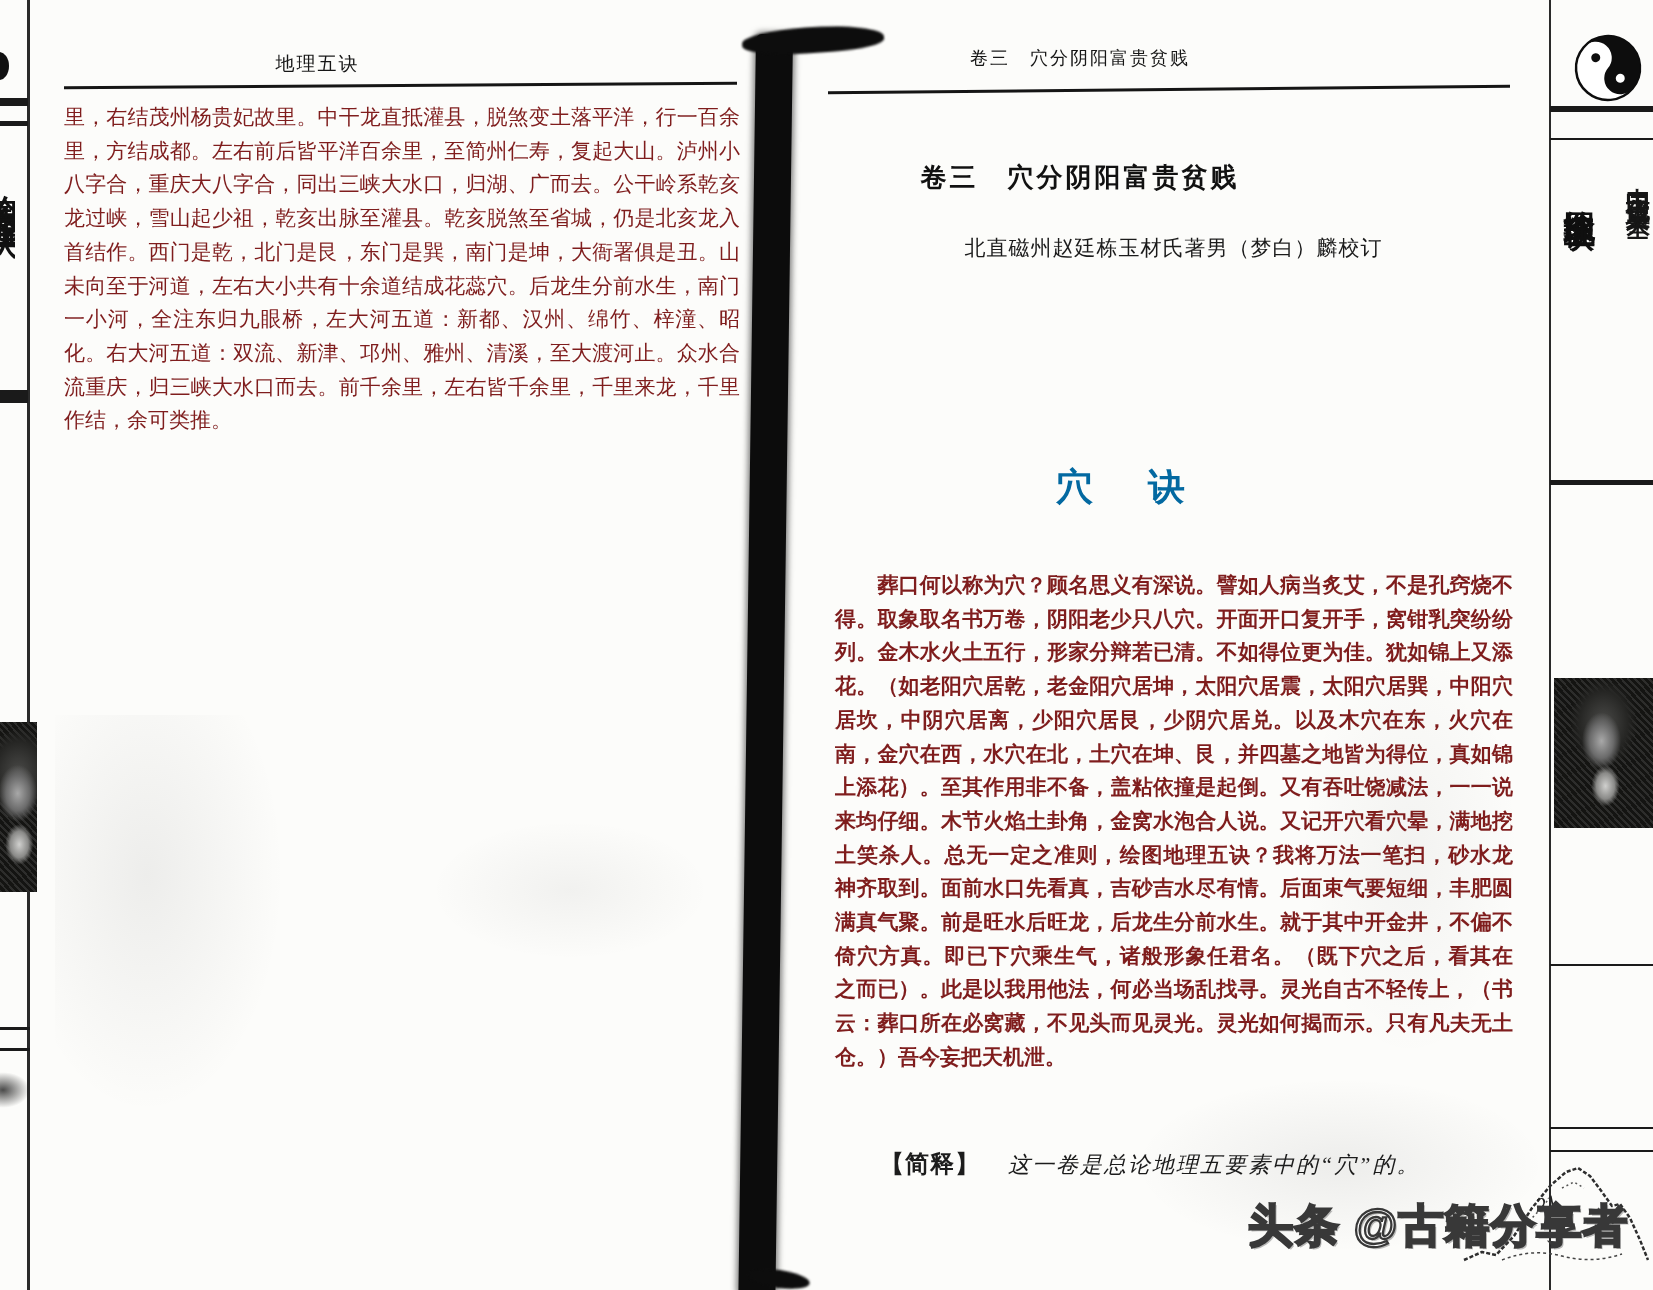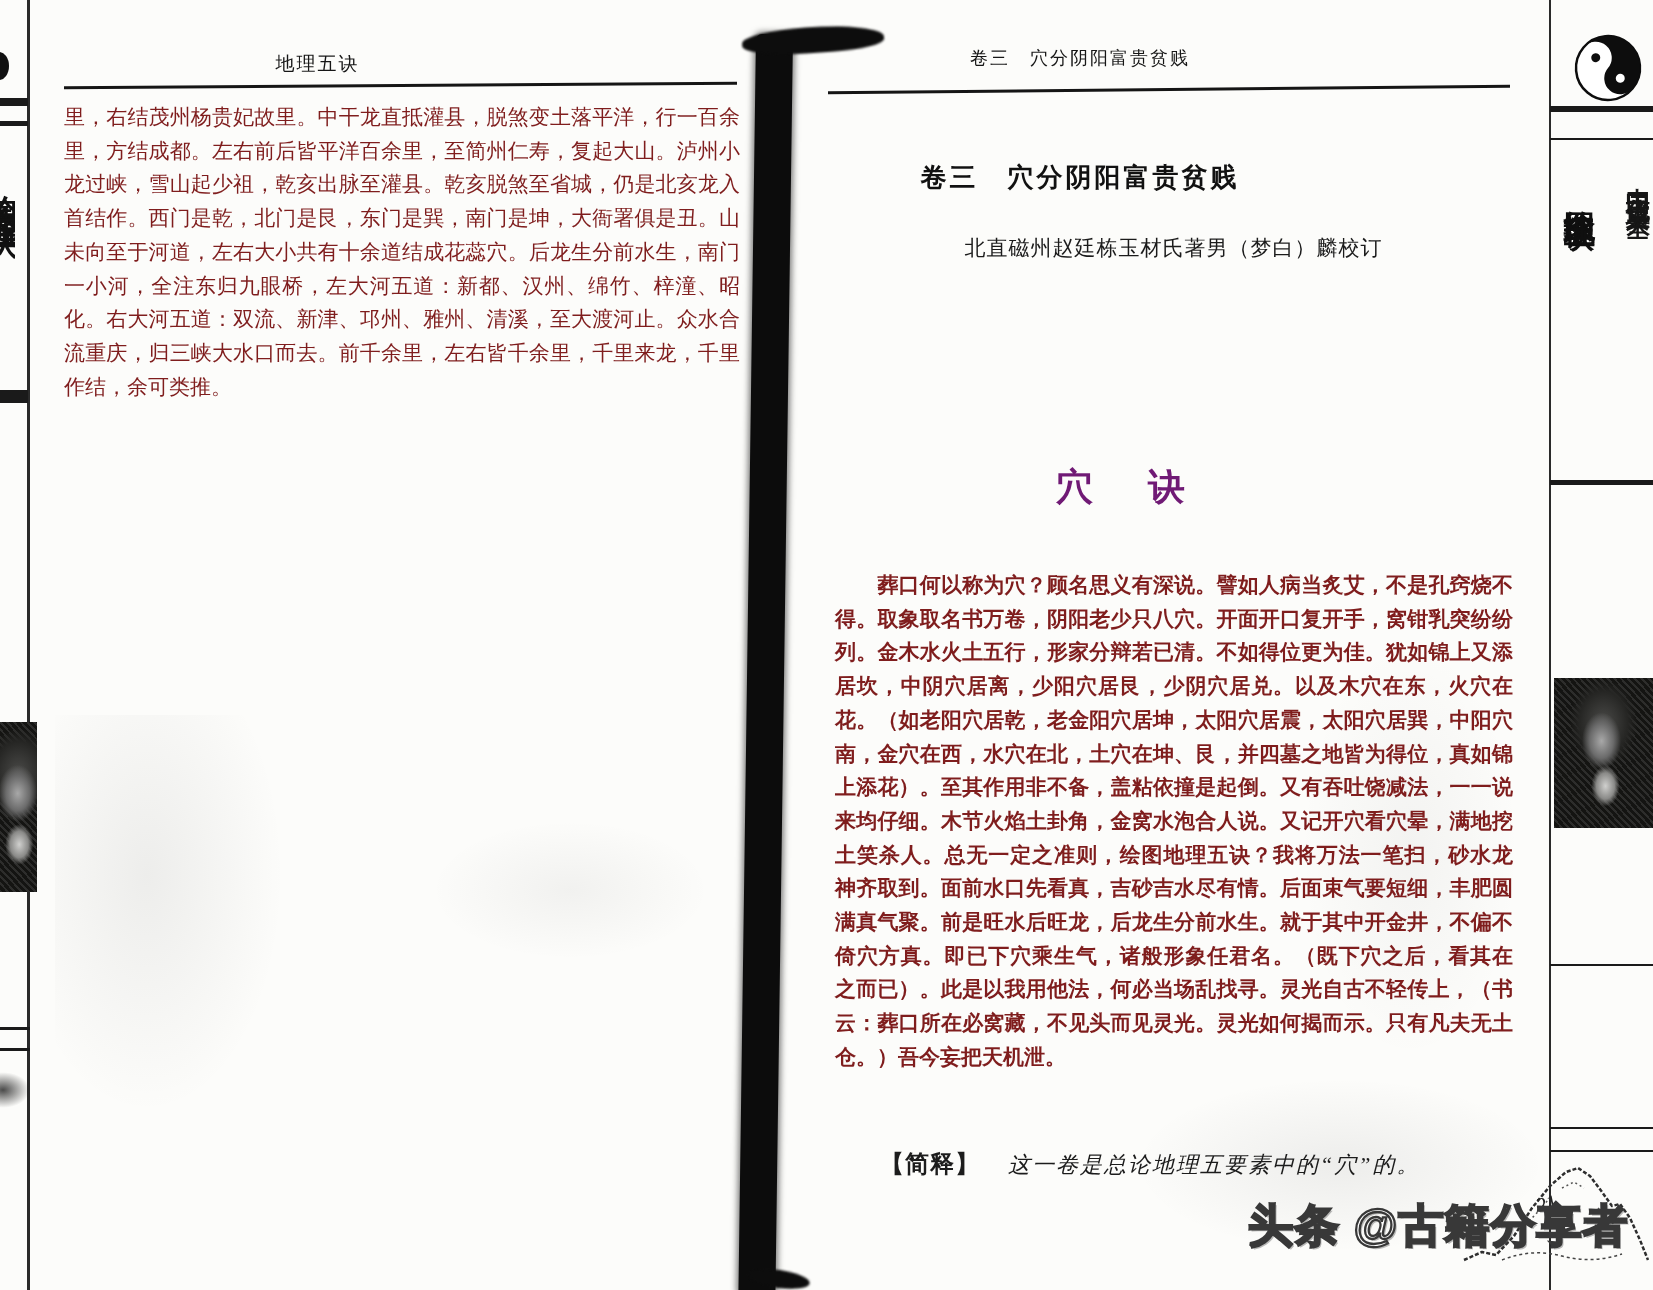--- a/index.html
+++ b/index.html
@@ -31,21 +31,21 @@
   .bodyline.short{text-align-last:left;}
 
   
   .chapter-title{
     font-size:26px;font-weight:bold;letter-spacing:3px;
     text-align:center;color:#111;z-index:2;
   }
   .byline{font-size:21px;letter-spacing:1px;text-align:center;color:#1b1b1b;z-index:2;}
   .section-heading{
     font-size:37px;font-weight:bold;letter-spacing:9px;
-    text-align:center;color:#701a75;z-index:2;
+    text-align:center;color:#0369a1;z-index:2;
   }
   .note-line{z-index:2;font-size:22px;}
   .note-label{font-weight:bold;font-size:24px;letter-spacing:1px;}
   .note-text{font-style:italic;font-size:22px;letter-spacing:2px;margin-left:28px;}
 
   
   .gutter-band{
     left:756px;top:34px;width:37px;height:1262px;
     background:#0c0c0c;
     transform:rotate(0.8deg);transform-origin:top left;
@@ -130,20 +130,21 @@
   <div class="abs noise n2"></div>
   <div class="abs noise n3"></div>
   <div class="abs noise n4"></div>
 
   <div class="abs running-head" style="left:65px;top:51px;width:505px;">地理五诀</div>
   <div class="abs head-rule" style="left:64px;top:84px;width:673px;transform:rotate(-0.4deg);"></div>
 
   <div class="abs bodycol" style="left:64px;top:101px;width:676px;">
     <div class="bodyline">里，右结茂州杨贵妃故里。中干龙直抵灌县，脱煞变土落平洋，行一百余</div>
     <div class="bodyline">里，方结成都。左右前后皆平洋百余里，至简州仁寿，复起大山。泸州小</div>
+    <div class="bodyline">八字合，重庆大八字合，同出三峡大水口，归湖、广而去。公干岭系乾亥</div>
     <div class="bodyline">龙过峡，雪山起少祖，乾亥出脉至灌县。乾亥脱煞至省城，仍是北亥龙入</div>
     <div class="bodyline">首结作。西门是乾，北门是艮，东门是巽，南门是坤，大衙署俱是丑。山</div>
     <div class="bodyline">未向至于河道，左右大小共有十余道结成花蕊穴。后龙生分前水生，南门</div>
     <div class="bodyline">一小河，全注东归九眼桥，左大河五道：新都、汉州、绵竹、梓潼、昭</div>
     <div class="bodyline">化。右大河五道：双流、新津、邛州、雅州、清溪，至大渡河止。众水合</div>
     <div class="bodyline">流重庆，归三峡大水口而去。前千余里，左右皆千余里，千里来龙，千里</div>
     <div class="bodyline short">作结，余可类推。</div>
   </div>
 
   <div class="abs gutter-band"></div>
@@ -156,22 +157,22 @@
   <div class="abs chapter-title" style="left:760px;top:160px;width:640px;">卷三　穴分阴阳富贵贫贱</div>
 
   <div class="abs byline" style="left:835px;top:234px;width:677px;">北直磁州赵廷栋玉材氏著男（梦白）麟校订</div>
 
   <div class="abs section-heading" style="left:835px;top:462px;width:580px;">穴　诀</div>
 
   <div class="abs bodycol" style="left:835px;top:569px;width:678px;font-weight:bold;">
     <div class="bodyline">　　葬口何以称为穴？顾名思义有深说。譬如人病当炙艾，不是孔窍烧不</div>
     <div class="bodyline">得。取象取名书万卷，阴阳老少只八穴。开面开口复开手，窝钳乳突纷纷</div>
     <div class="bodyline">列。金木水火土五行，形家分辩若已清。不如得位更为佳。犹如锦上又添</div>
+    <div class="bodyline">花。（如老阳穴居乾，老金阳穴居坤，太阳穴居震，太阳穴居巽，中阳穴</div>
     <div class="bodyline">居坎，中阴穴居离，少阳穴居艮，少阴穴居兑。以及木穴在东，火穴在</div>
-    <div class="bodyline">花。（如老阳穴居乾，老金阳穴居坤，太阳穴居震，太阳穴居巽，中阳穴</div>
     <div class="bodyline">南，金穴在西，水穴在北，土穴在坤、艮，并四墓之地皆为得位，真如锦</div>
     <div class="bodyline">上添花）。至其作用非不备，盖粘依撞是起倒。又有吞吐饶减法，一一说</div>
     <div class="bodyline">来均仔细。木节火焰土卦角，金窝水泡合人说。又记开穴看穴晕，满地挖</div>
     <div class="bodyline">土笑杀人。总无一定之准则，绘图地理五诀？我将万法一笔扫，砂水龙</div>
     <div class="bodyline">神齐取到。面前水口先看真，吉砂吉水尽有情。后面束气要短细，丰肥圆</div>
     <div class="bodyline">满真气聚。前是旺水后旺龙，后龙生分前水生。就于其中开金井，不偏不</div>
     <div class="bodyline">倚穴方真。即已下穴乘生气，诸般形象任君名。（既下穴之后，看其在</div>
     <div class="bodyline">之而已）。此是以我用他法，何必当场乱找寻。灵光自古不轻传上，（书</div>
     <div class="bodyline">云：葬口所在必窝藏，不见头而见灵光。灵光如何揭而示。只有凡夫无土</div>
     <div class="bodyline short">仓。）吾今妄把天机泄。</div>

